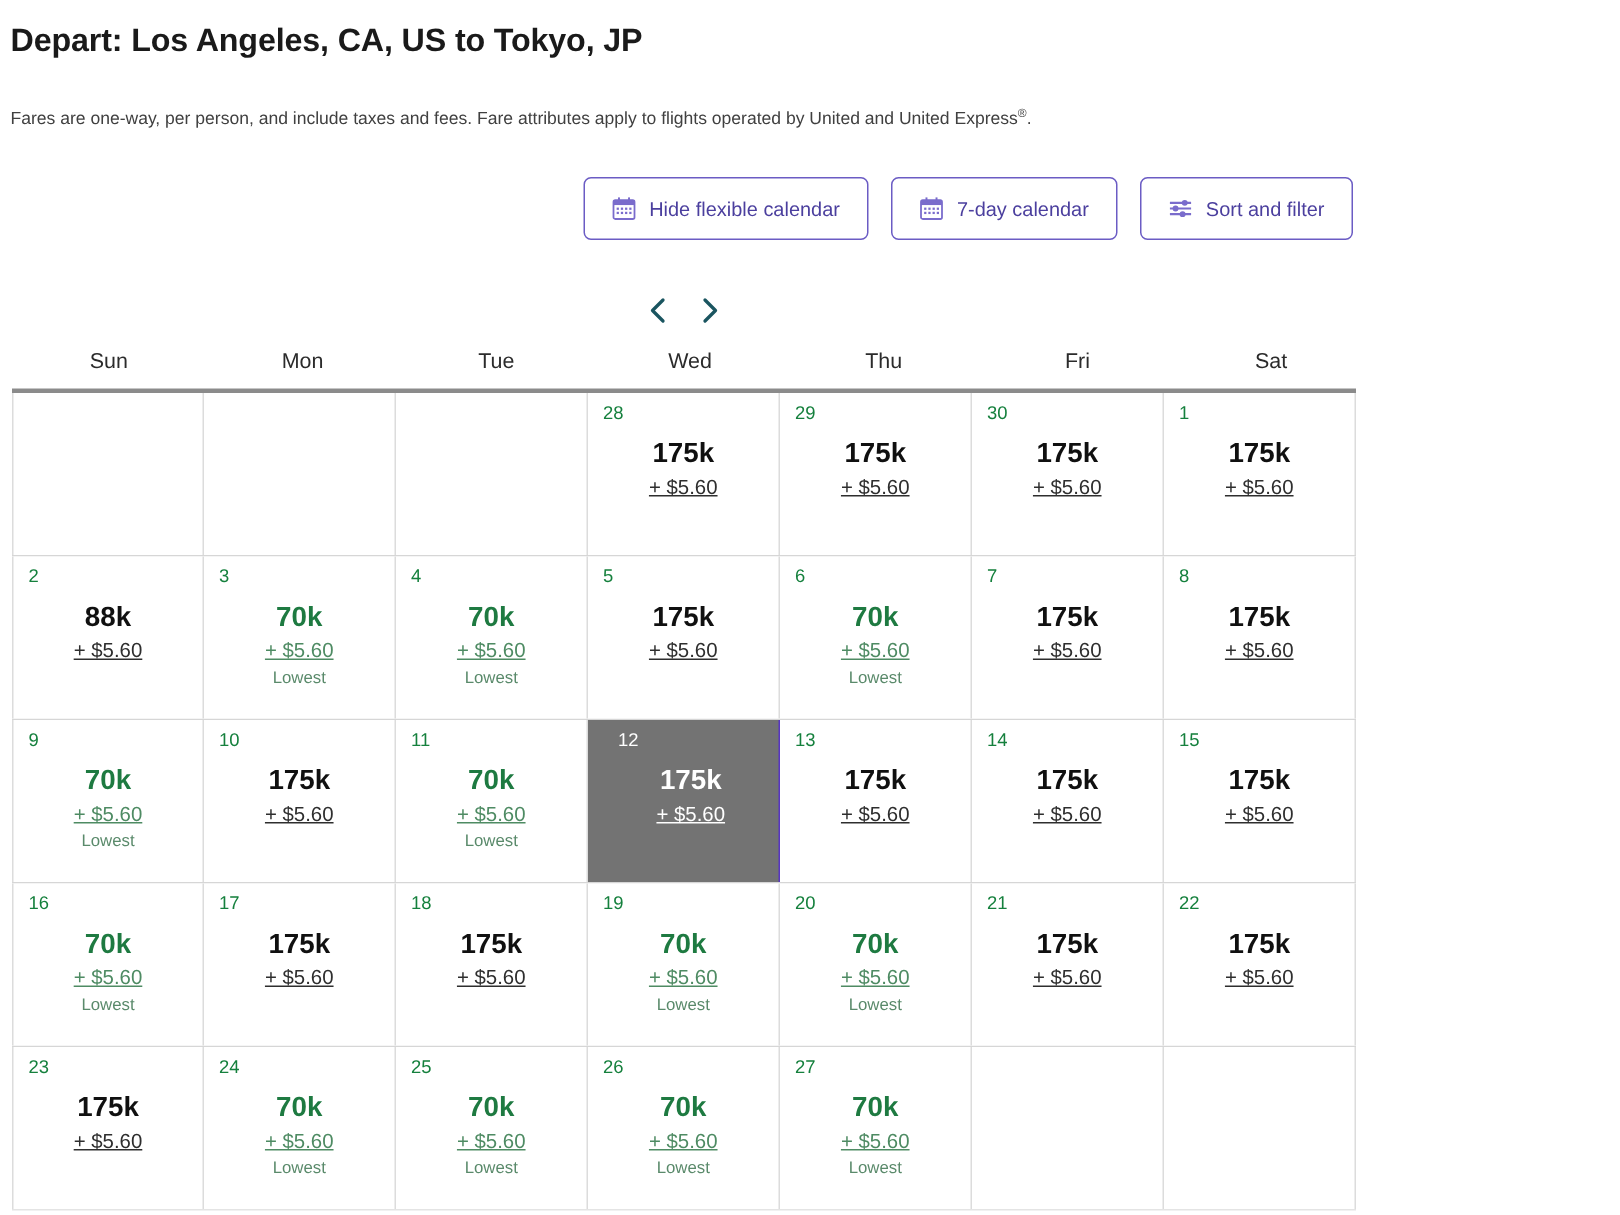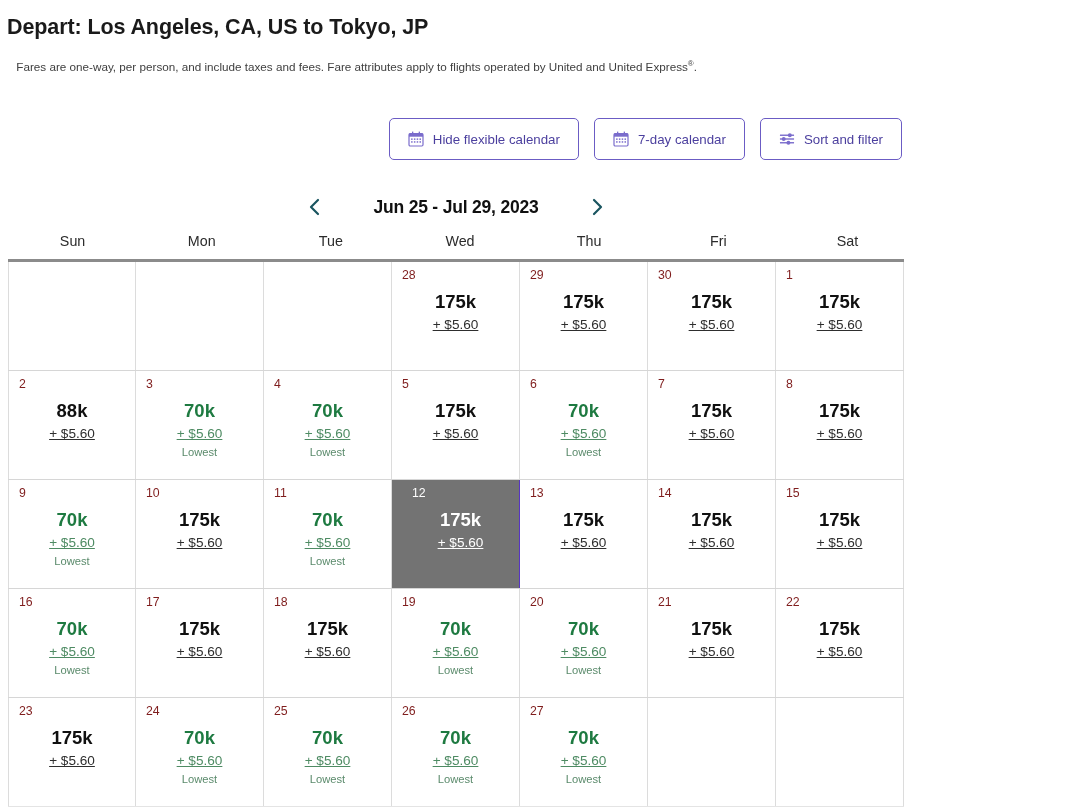--- a/index.html
+++ b/index.html
@@ -29,26 +29,25 @@
     top: 15px;
     font-size: 21.5px;
     font-weight: 600;
     letter-spacing: -0.1px;
     color: #1a1a1a;
     white-space: nowrap;
   }
   .subtitle {
     position: absolute;
     left: 7px;
-    top: 56px;
+    top: 68px;
     width: 690px;
     font-size: 11.7px;
     line-height: 16.5px;
     color: #404040;
-    text-align: right;
   }
   .subtitle sup {
     font-size: 8px;
     vertical-align: super;
   }
 
   
   .toolbar {
     position: absolute;
     right: 10px;
@@ -154,21 +153,21 @@
     border-right: 1px solid #dcdcdc;
     background: #ffffff;
     padding: 7px 10px 0 10px;
     cursor: pointer;
   }
   .cell:first-child { border-left: 1px solid #dcdcdc; }
   .cell.empty { cursor: default; }
 
   .daynum {
     font-size: 12.3px;
-    color: #7f1d1d;
+    color: #15803d;
     line-height: 13px;
   }
   .cell.selected .daynum { color: #ffffff; }
 
   .fare {
     text-align: center;
     margin-top: 8px;
   }
   .fare .miles {
     font-size: 18.5px;
@@ -267,21 +266,20 @@
   </div>
 
   <div class="datenav">
     <button class="navarrow">
       <span>
         <svg width="18" height="22" viewBox="0 0 18 22" aria-hidden="true">
           <polyline points="12,4 5,11 12,18" fill="none" stroke="#1a5560" stroke-width="2.2" stroke-linecap="round" stroke-linejoin="round"></polyline>
         </svg>
       </span>
     </button>
-    <div class="daterange">Jun 25 - Jul 29, 2023</div>
     <button class="navarrow">
       <span>
         <svg width="18" height="22" viewBox="0 0 18 22" aria-hidden="true">
           <polyline points="6,4 13,11 6,18" fill="none" stroke="#1a5560" stroke-width="2.2" stroke-linecap="round" stroke-linejoin="round"></polyline>
         </svg>
       </span>
     </button>
   </div>
 
   <div class="weekhead">

